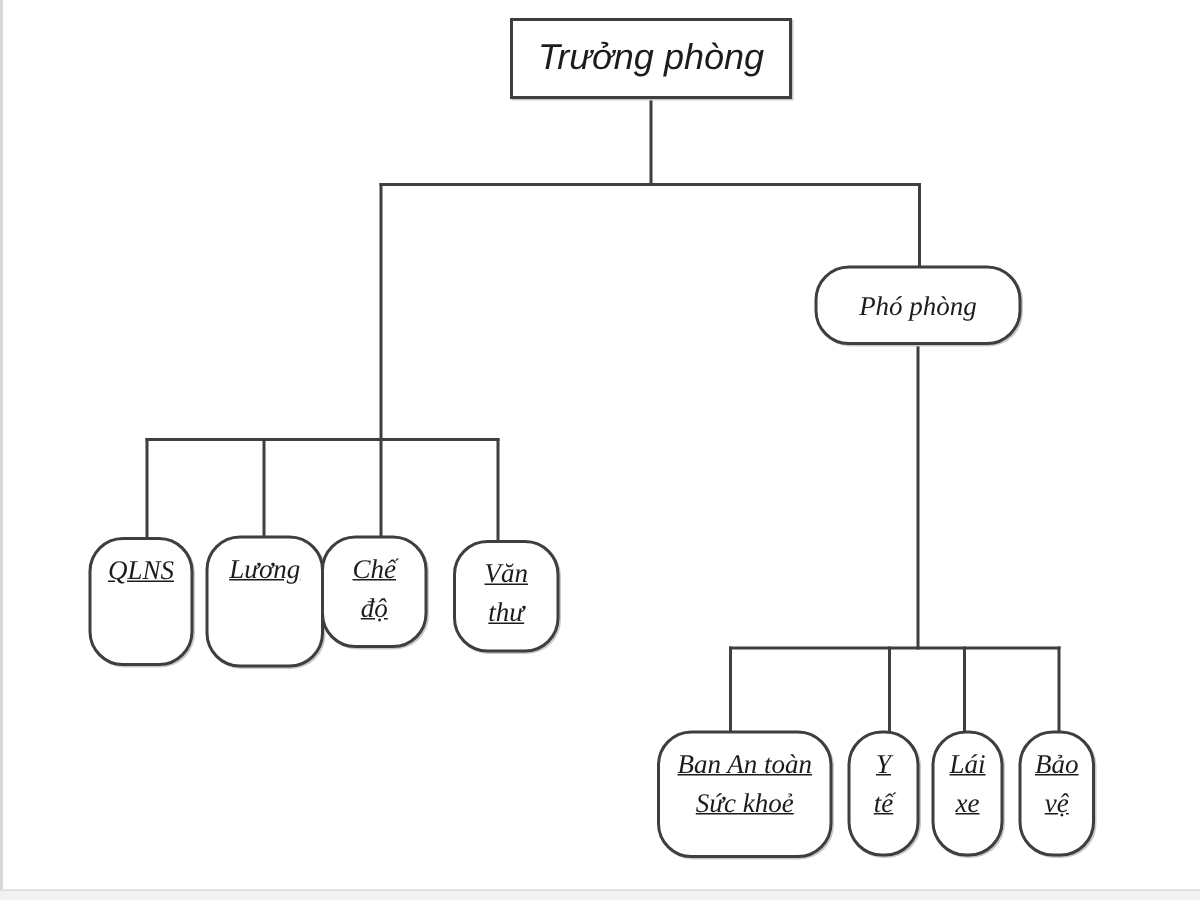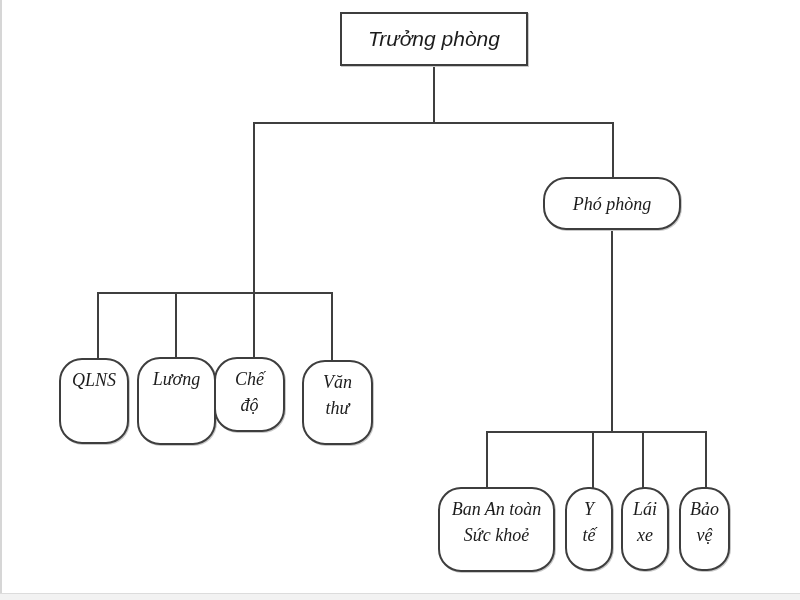--- a/index.html
+++ b/index.html
@@ -37,25 +37,25 @@
     background: #ffffff;
     box-shadow: 1px 1px 0 #c9c9c9;
     color: #1c1c1c;
     font-style: italic;
     text-align: center;
     display: flex;
     flex-direction: column;
     align-items: center;
   }
   .node.center { justify-content: center; }
-  .node.toppad { justify-content: flex-start; padding-top: 7px; }
+  .node.toppad { justify-content: flex-start; padding-top: 7px; text-decoration: underline; }
   .node .line { display: block; white-space: nowrap; }
   .sans-lg {
     font-family: "Liberation Sans", "DejaVu Sans", sans-serif;
-    font-size: 21px;
+    font-size: 24px;
     line-height: 24px;
   }
   .serif-md {
     font-family: "Liberation Serif", "DejaVu Serif", serif;
     font-size: 18px;
     line-height: 26px;
     border-radius: 23px;
   }
   
   .conn {
@@ -108,21 +108,21 @@
 
   <div class="node toppad serif-md" style="left:137px; top:357px; width:79px; height:88px">
     <span class="line">Lương</span>
   </div>
 
   <div class="node toppad serif-md" style="left:214px; top:357px; width:71px; height:75px">
     <span class="line">Chế</span>
     <span class="line">độ</span>
   </div>
 
-  <div class="node toppad serif-md" style="left:302px; top:360px; width:71px; height:85px">
+  <div class="node toppad serif-md" style="left:302px; top:360px; width:71px; height:75px">
     <span class="line">Văn</span>
     <span class="line">thư</span>
   </div>
 
   <div class="node toppad serif-md" style="left:438px; top:487px; width:117px; height:85px">
     <span class="line">Ban An toàn</span>
     <span class="line">Sức khoẻ</span>
   </div>
 
   <div class="node toppad serif-md" style="left:565px; top:487px; width:48px; height:84px">

